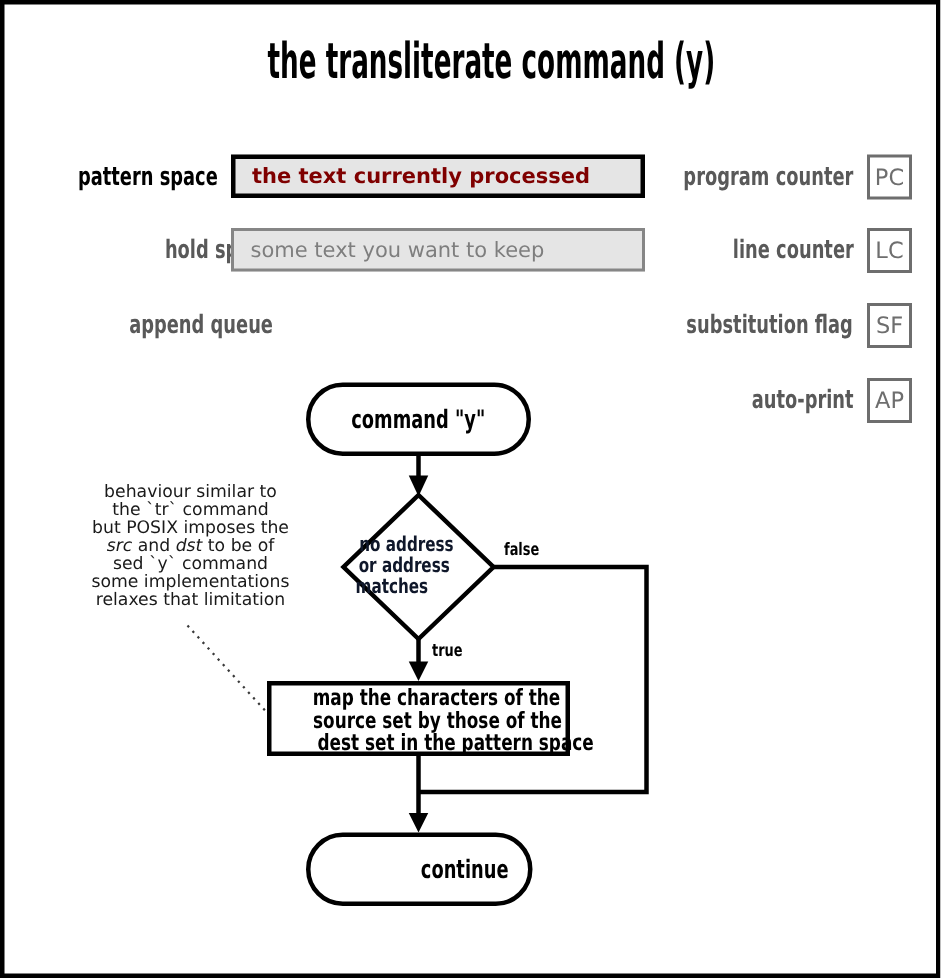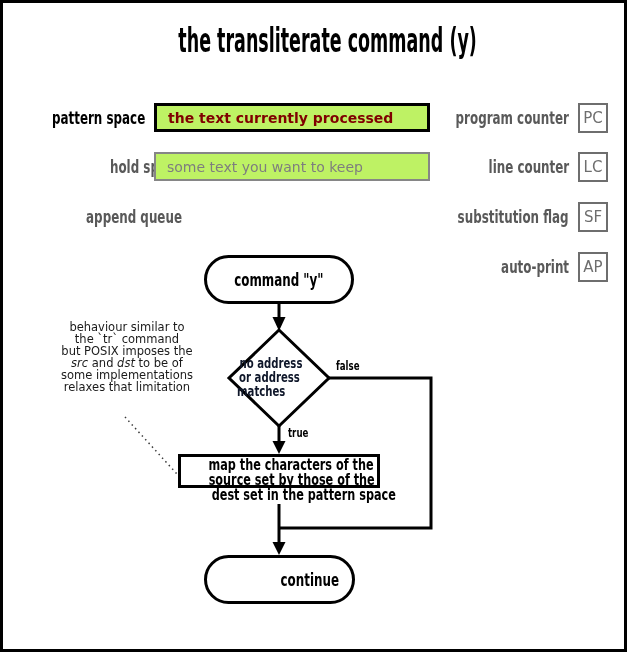--- a/index.html
+++ b/index.html
@@ -21,42 +21,42 @@
   .sq-title{transform:scaleX(0.53);}
   .sq-sm{transform:scaleX(0.75);}
 
   .title{left:0;top:20px;width:650px;height:36px;line-height:36px;
          text-align:center;font-size:33px;color:#000;}
 
   
   .reg-label{left:0;width:142px;height:29px;display:flex;align-items:center;
              justify-content:flex-end;font-size:17px;}
   .reg-box{left:151px;width:276px;height:29px;box-sizing:border-box;
-           display:flex;align-items:center;background:#bef264;}
+           display:flex;align-items:center;background:#e5e5e5;}
   .reg-box .val{padding-left:11px;font-size:14px;white-space:nowrap;}
   .reg-active{border:3px solid #000;}
   .reg-active .val{font-weight:bold;color:#7f0000;}
   .reg-inactive{border:2px solid #868686;}
   .reg-inactive .val{color:#7e7e7e;}
   .gray-label{color:#595959;padding-left:37px;}
   .black-label{color:#000;}
 
   
   .flag-label{left:400px;width:166px;height:30px;display:flex;align-items:center;
               justify-content:flex-end;font-size:17px;color:#595959;}
   .flag-box{left:575px;width:30px;height:30px;box-sizing:border-box;
             border:2px solid #6e6e6e;display:flex;align-items:center;justify-content:center;
             font-size:15px;color:#6e6e6e;background:#fff;text-align:right;}
 
   
   .stadium{box-sizing:border-box;border:3px solid #000;border-radius:25px;background:#fff;
            display:flex;align-items:center;justify-content:center;font-size:17px;color:#000;}
   .node-start{left:201px;top:252px;width:150px;height:49px;}
   .node-end{left:201px;top:552px;width:151px;height:49px;justify-content:flex-end;}
-  .node-process{left:175px;top:451px;width:202px;height:34px;box-sizing:border-box;
+  .node-process{left:175px;top:451px;width:202px;height:50px;box-sizing:border-box;
                 border:3px solid #000;background:#fff;text-align:center;
                 font-size:15px;line-height:15px;color:#000;padding-top:1px;}
   .diamond-text{left:226px;top:353px;width:100px;text-align:left;
                 font-size:13.5px;line-height:14px;color:#0f172a;}
   .branch-label{font-size:11.5px;color:#000;}
 
   .wires{left:0;top:0;pointer-events:none;}
   .w{stroke:#000;stroke-width:3;fill:none;}
   .ah{fill:#000;stroke:none;}
   .diamond-shape{fill:#fff;stroke:#000;stroke-width:3;}
@@ -150,17 +150,18 @@
 
   <div class="abs stadium node-end cond">
     <span class="sq">continue</span>
   </div>
 
   <div class="abs note">
     <div>behaviour similar to</div>
     <div>the `tr` command</div>
     <div>but POSIX imposes the</div>
     <div><span class="it">src</span><span> and </span><span class="it">dst</span><span> to be of</span></div>
+    <div>sed `y` command</div>
     <div>some implementations</div>
     <div>relaxes that limitation</div>
   </div>
 
 </div>
 
 </body></html>

